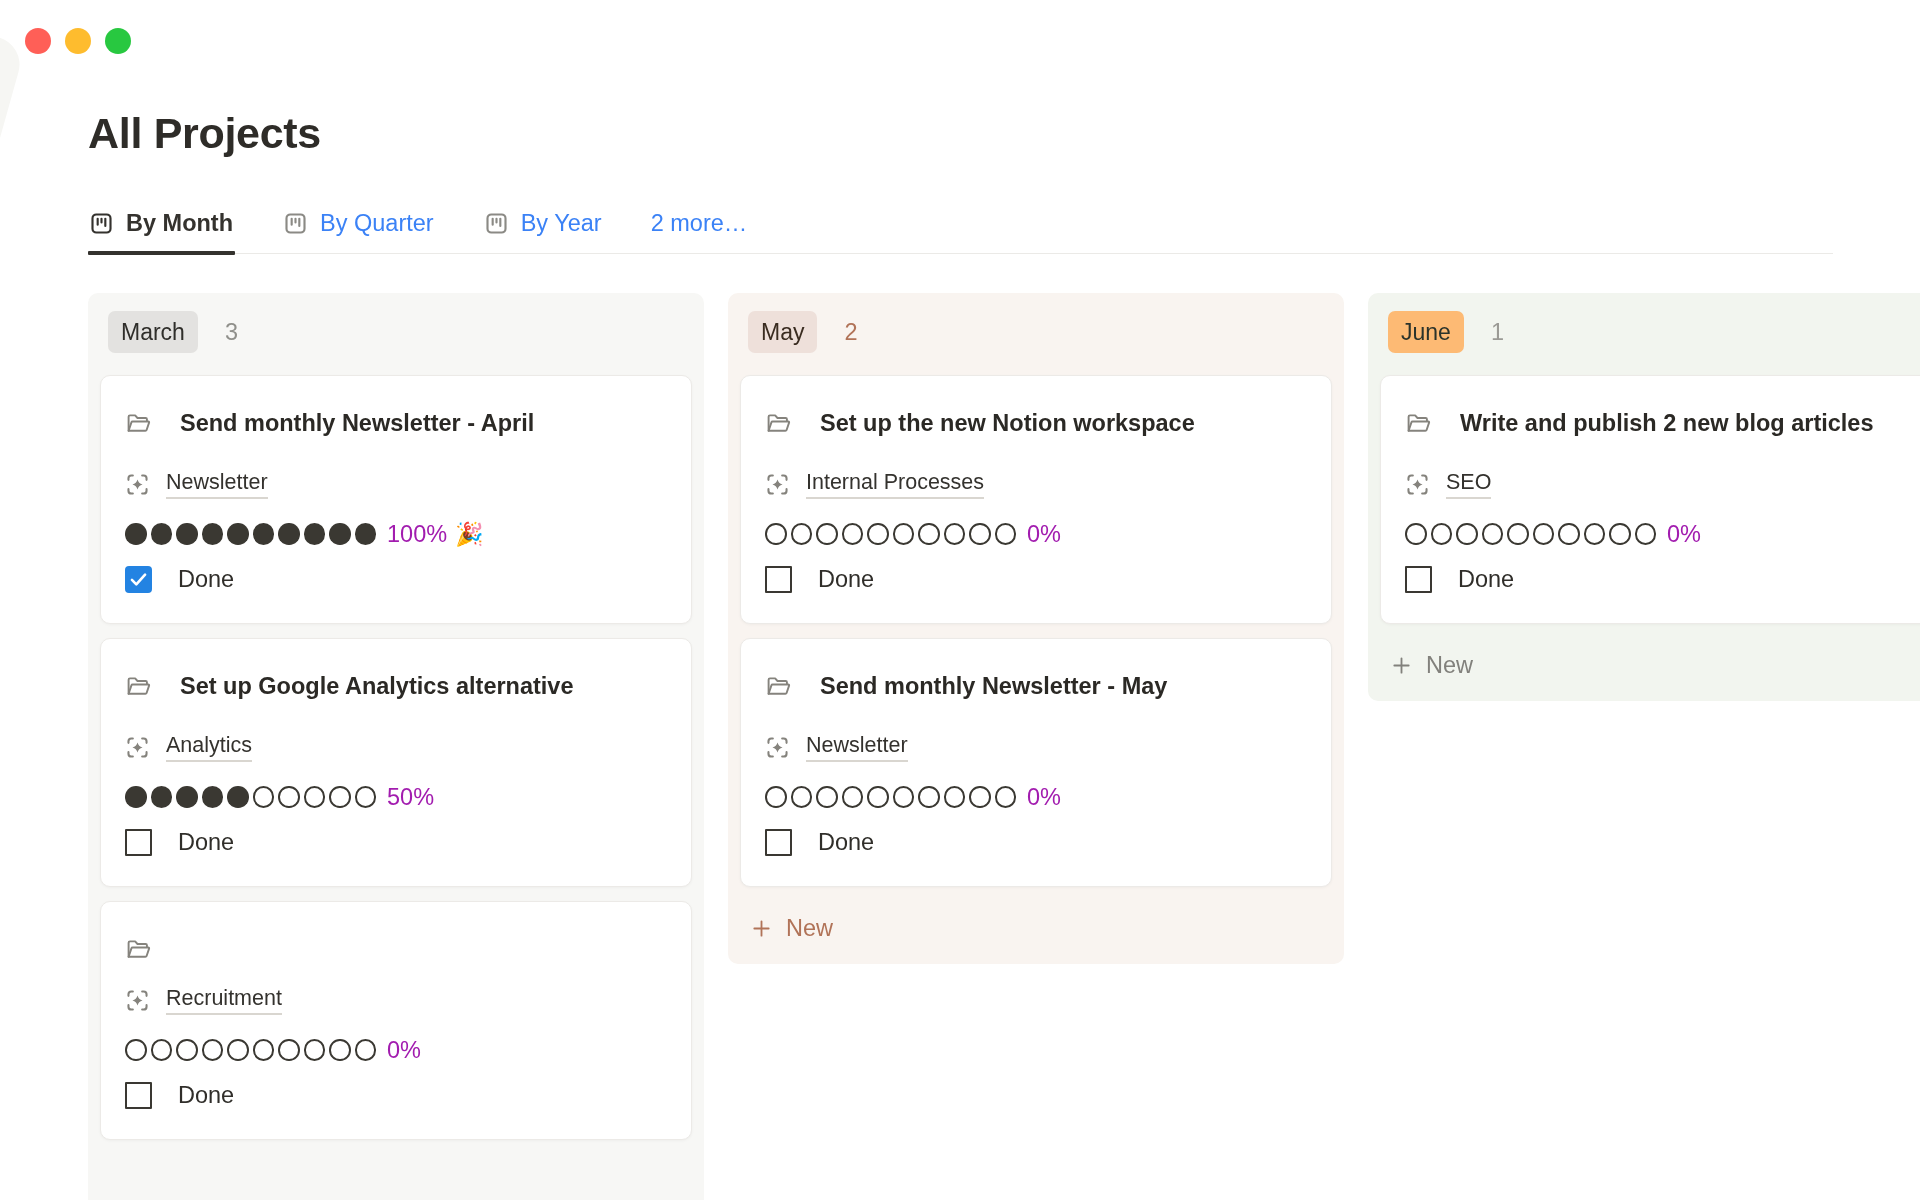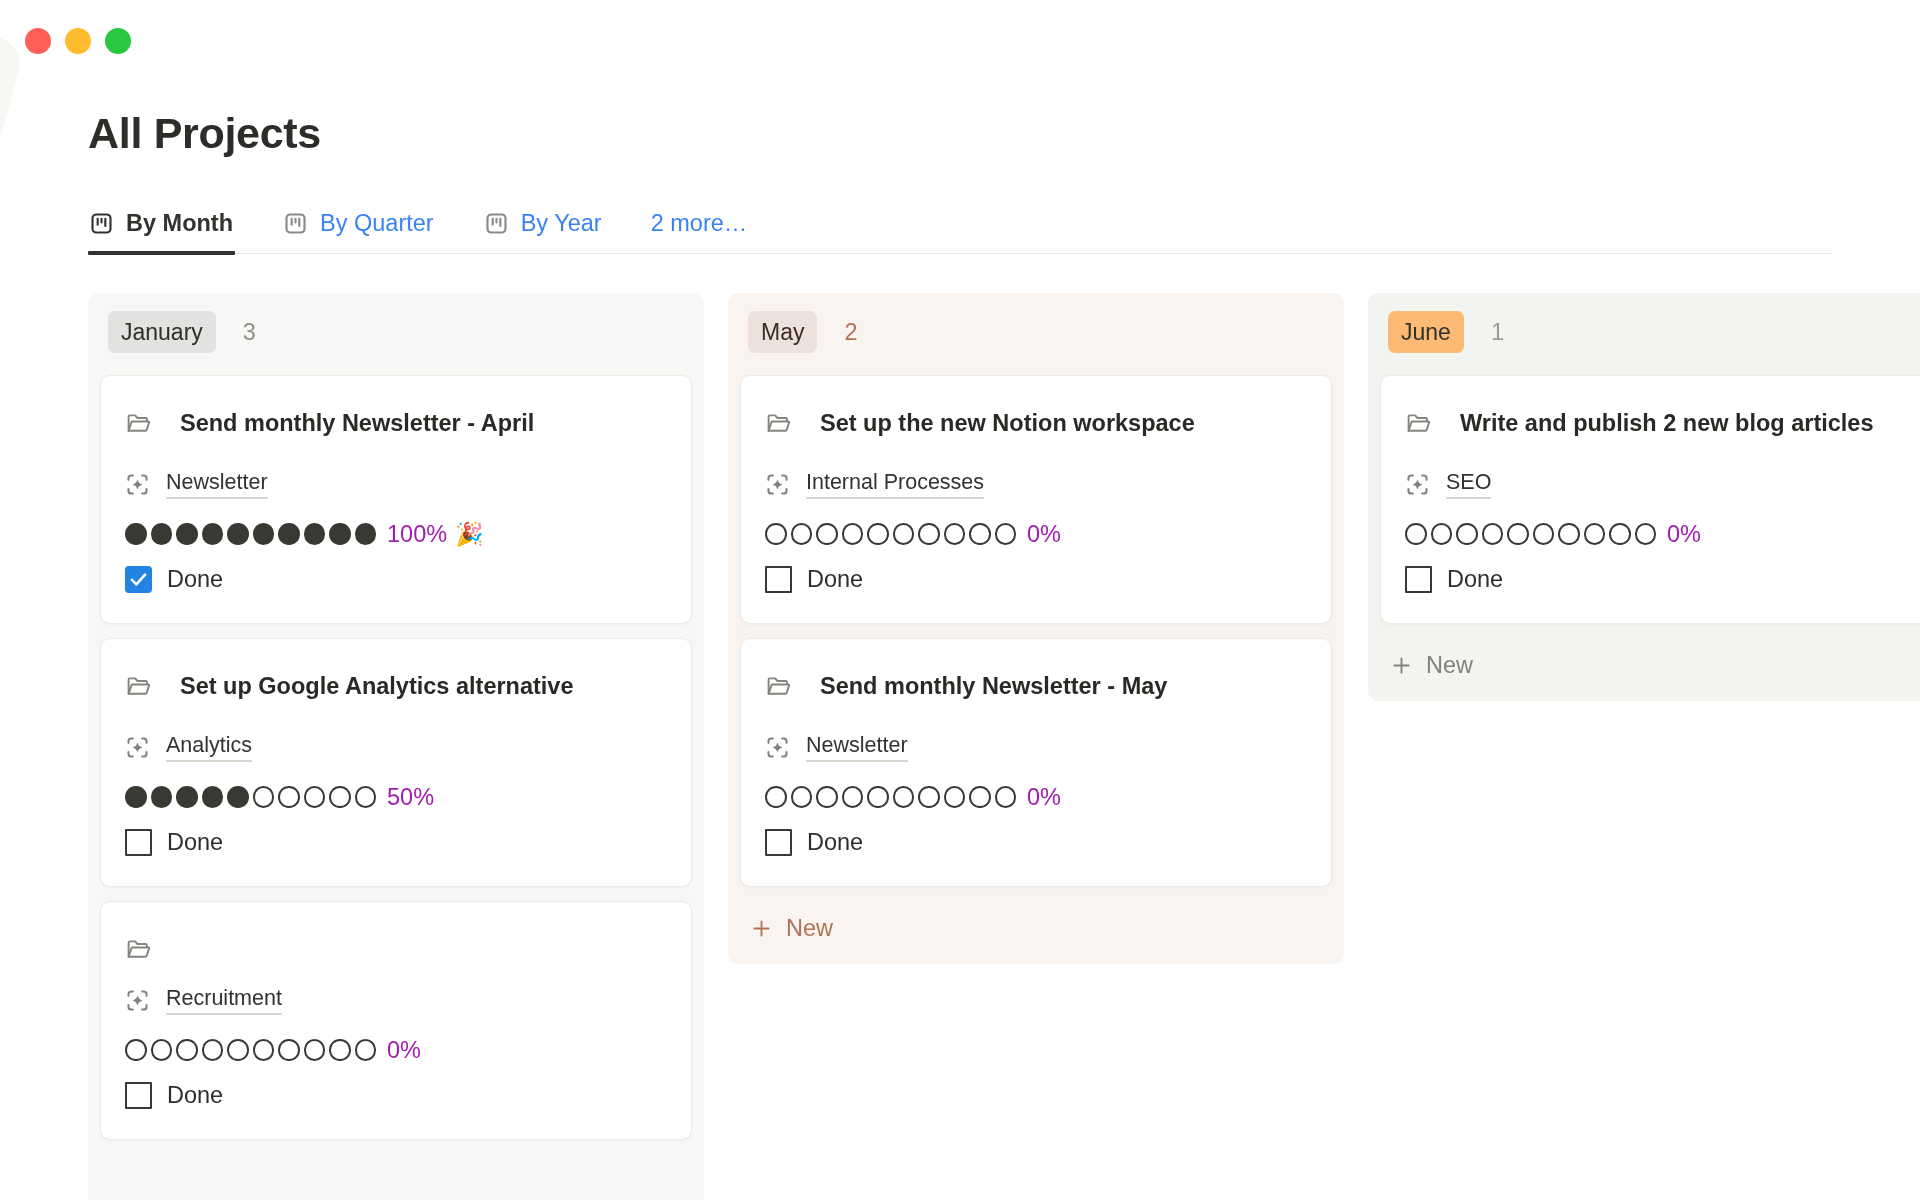--- a/index.html
+++ b/index.html
@@ -42,21 +42,21 @@
   .card-title.two-line { max-width:435px; display:inline-block; }
   .tag-row { display:flex; align-items:center; gap:13px; margin-top:22px; margin-left:-3px; }
   .tag { font-size:21.5px; font-weight:500; color:#34322e; padding-bottom:2px; border-bottom:2px solid #d9d6d0; cursor:pointer; }
   .dots-row { display:flex; align-items:center; margin-top:22px; height:24px; }
   .dots { display:flex; gap:4px; }
   .dot { width:21.5px; height:21.5px; border-radius:50%; }
   .dot.filled { background:#3a3832; }
   .dot.empty { border:2.6px solid #3a3832; background:#fff; }
   .pct { margin-left:11px; font-size:23.5px; color:#a21caf; }
   .celebrate { margin-left:8px; font-size:23px; }
-  .done-row { display:flex; align-items:center; gap:15px; margin-top:20px; }
+  .done-row { display:flex; align-items:center; gap:26px; margin-top:20px; }
   .checkbox { width:27px; height:27px; cursor:pointer; flex:none; }
   .checkbox.unchecked { border:2.4px solid #3a3832; background:#fff; border-radius:1px; }
   .checkbox.checked { border-radius:4px; display:flex; align-items:center; justify-content:center; }
   .done-label { font-size:23.5px; color:#302e2a; }
   .new-row { display:flex; align-items:center; gap:13px; margin:28px 0 0 10px; font-size:23.5px; font-weight:500; cursor:pointer; }
 </style>
 </head>
 <body>
 
 <div class="corner"></div>
@@ -98,21 +98,21 @@
     <span class="tab-label">By Year</span>
   </div>
       <div class="tab">
 
     <span class="tab-label">2 more…</span>
   </div>
     </div>
   <div class="board" id="board">
       <div class="column first" style="background: rgb(247, 247, 245);">
     <div class="col-header">
-      <span class="pill" style="background: rgb(227, 226, 224); color: rgb(47, 46, 42);">January</span>
+      <span class="pill" style="background: rgb(227, 226, 224); color: rgb(47, 46, 42);">March</span>
       <span class="count" style="color: rgb(144, 144, 139);">3</span>
     </div>
     <div class="cards">
           <div class="card">
     <div class="title-row">
       <svg class="folder" width="27" height="27" viewBox="0 0 24 24" fill="none" stroke="#85837d" stroke-width="1.7" stroke-linejoin="round" stroke-linecap="round">
         <path d="M3.2 18.5 V6 q0 -1.2 1.2 -1.2 h4.6 l2.1 2.3 h7.2 q1.2 0 1.2 1.2 v1.2"></path>
         <path d="M3.2 18.5 l2.5 -7.5 q0.25 -0.75 1.05 -0.75 h13.9 q1.05 0 0.75 1 l-2.2 6.5 q-0.25 0.75 -1.05 0.75 z"></path>
       </svg>
       <span class="card-title">Send monthly Newsletter - April</span>

